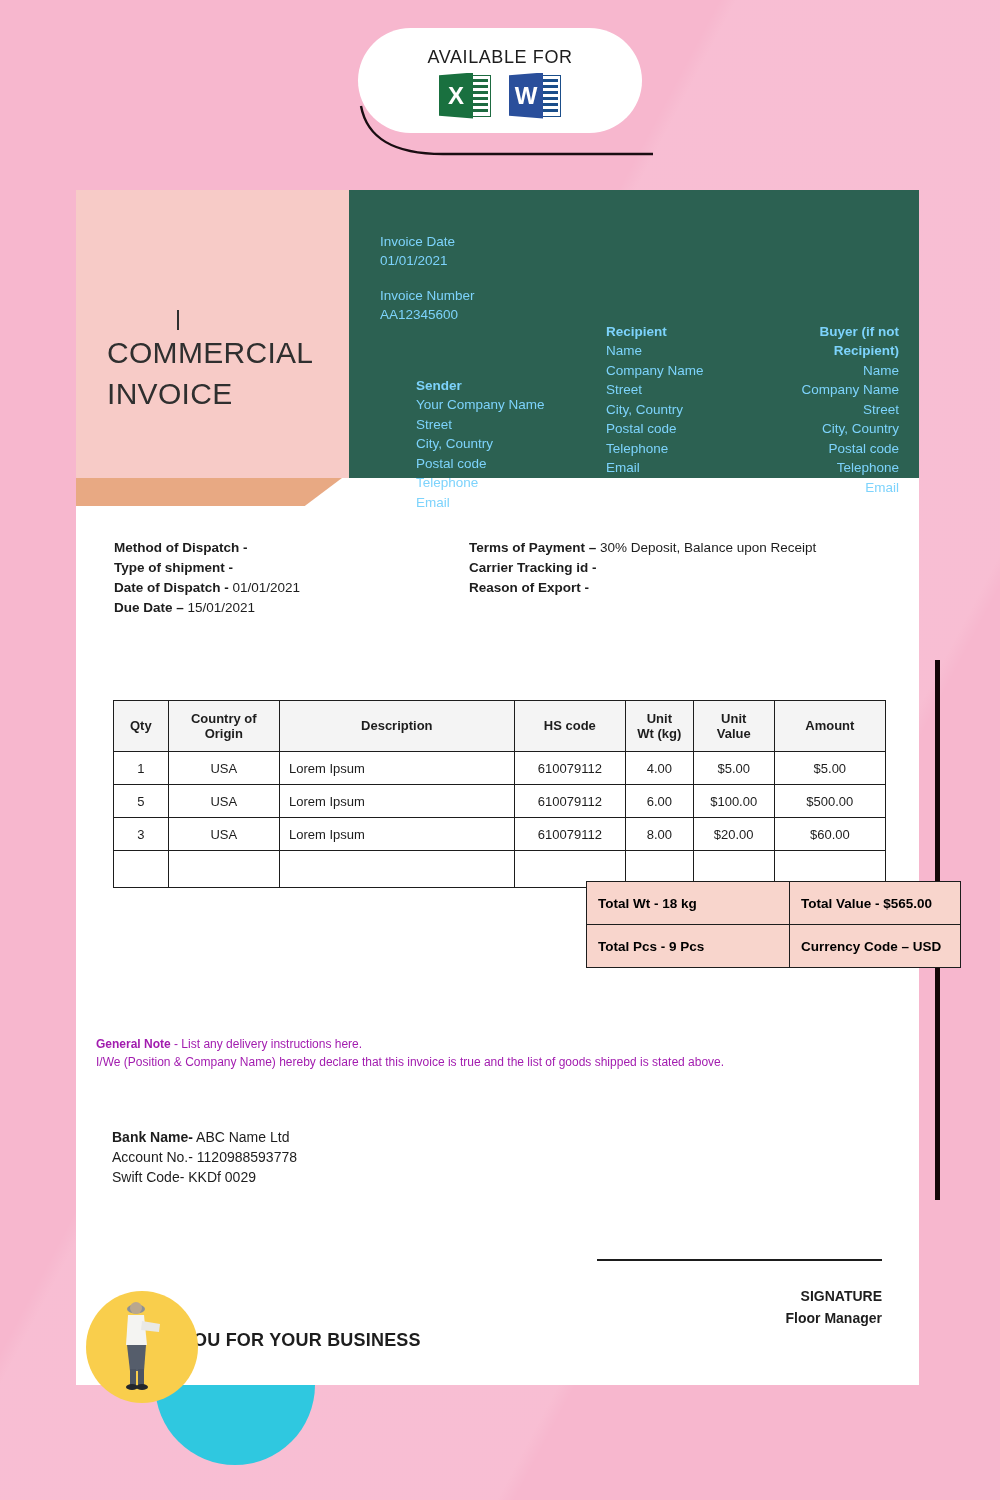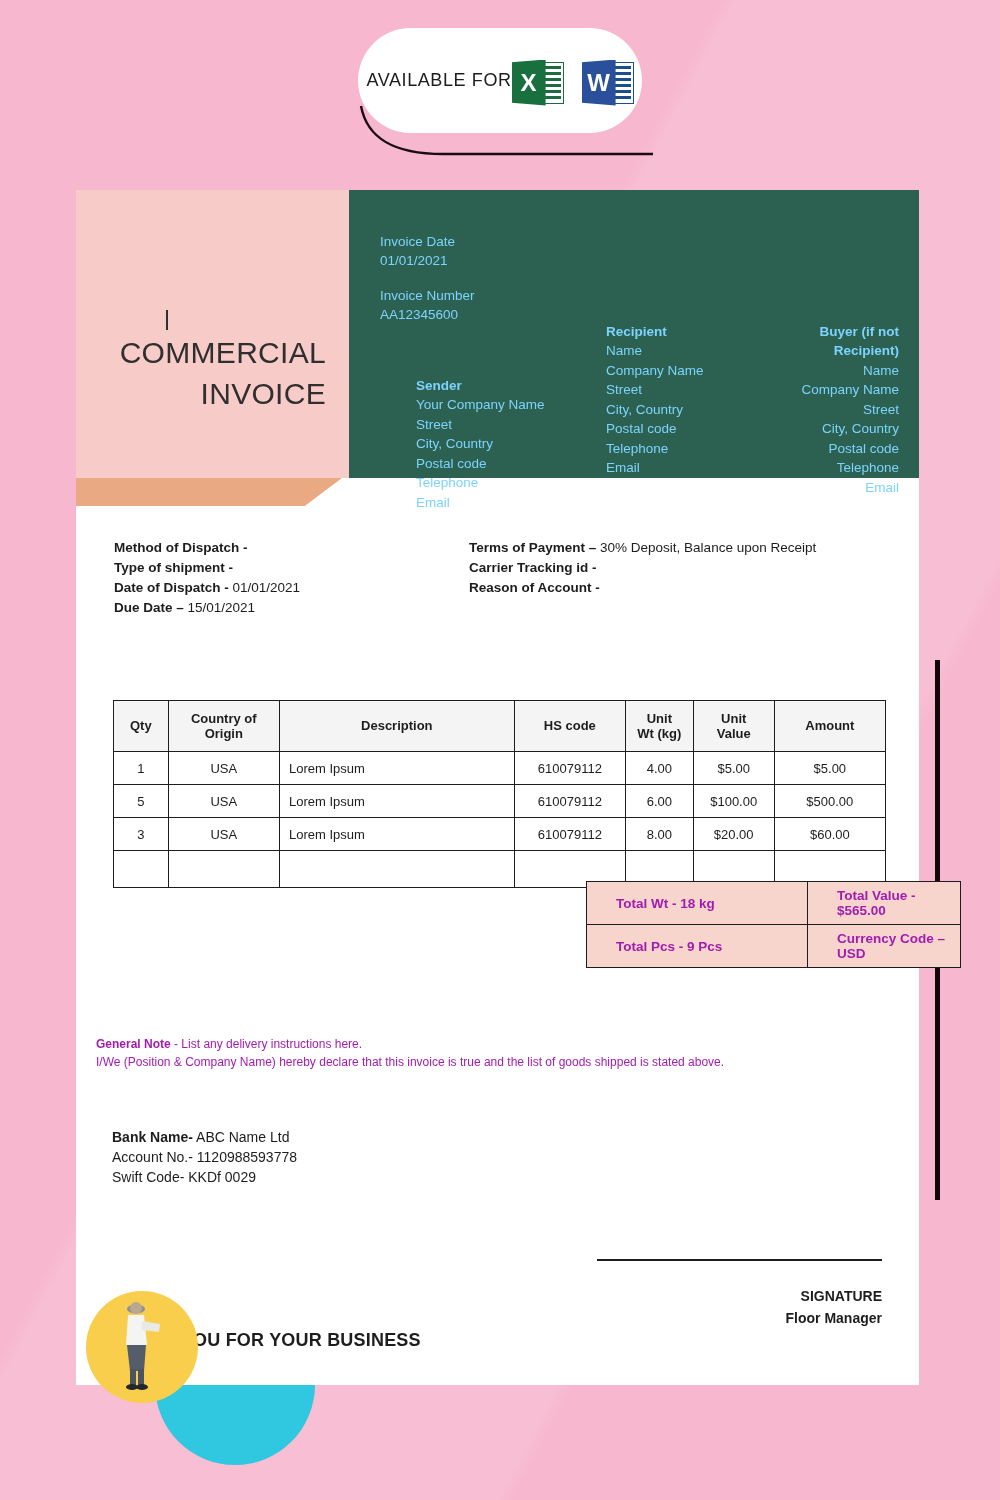--- a/index.html
+++ b/index.html
@@ -37,21 +37,21 @@
     height: 105px;
   }
   .avail-pill {
     position: absolute;
     left: 0; top: 0;
     width: 284px;
     height: 105px;
     background: #ffffff;
     border-radius: 53px;
     display: flex;
-    flex-direction: row;
+    flex-direction: column;
     align-items: center;
     justify-content: center;
     box-sizing: border-box;
     padding-top: 4px;
   }
   .avail-label {
     font-size: 18px;
     letter-spacing: 0.6px;
     color: #1d1d1d;
     font-weight: 400;
@@ -135,24 +135,23 @@
   }
   .title-block {
     position: absolute;
     left: 0; top: 0;
     width: 273px;
     height: 288px;
     background: #f7cbc7;
   }
   .title-inner {
     position: absolute;
-    left: 20px;
+    left: 31px;
     top: 120px;
     width: 230px;
-    text-align: right;
   }
   .title-tick {
     width: 2px;
     height: 20px;
     background: #2f2f2f;
     margin-left: 70px;
     margin-bottom: 2px;
   }
   .title-text {
     font-size: 30px;
@@ -266,23 +265,23 @@
     top: 691px;
     width: 375px;
     border-collapse: collapse;
     table-layout: fixed;
     font-size: 13.5px;
   }
   .totals td {
     border: 1.4px solid #1d1d1d;
     background: #f8d5cc;
     font-weight: bold;
-    color: #a21caf;
+    color: #000000;
     height: 40px;
-    padding-left: 29px;
+    padding-left: 11px;
   }
   .totals td.l { width: 190px; }
 
   
   .notes {
     position: absolute;
     left: 20px;
     top: 845px;
     width: 780px;
     font-size: 12px;
@@ -490,21 +489,21 @@
   <div class="dispatch">
     <div class="col-a">
       <div class="row"><b>Method of Dispatch -</b><span class="val"></span></div>
       <div class="row"><b>Type of shipment -</b><span class="val"></span></div>
       <div class="row"><b>Date of Dispatch -</b>&nbsp;<span class="val">01/01/2021</span></div>
       <div class="row"><b>Due Date –</b>&nbsp;<span class="val">15/01/2021</span></div>
     </div>
     <div class="col-b">
       <div class="row"><b>Terms of Payment –</b>&nbsp;<span class="val">30% Deposit, Balance upon Receipt</span></div>
       <div class="row"><b>Carrier Tracking id -</b><span class="val"></span></div>
-      <div class="row"><b>Reason of Account -</b><span class="val"></span></div>
+      <div class="row"><b>Reason of Export -</b><span class="val"></span></div>
     </div>
   </div>
 
   <table class="items">
     <colgroup>
       <col class="col-qty">
         <col class="col-origin">
         <col class="col-desc">
         <col class="col-hs">
         <col class="col-uw">

